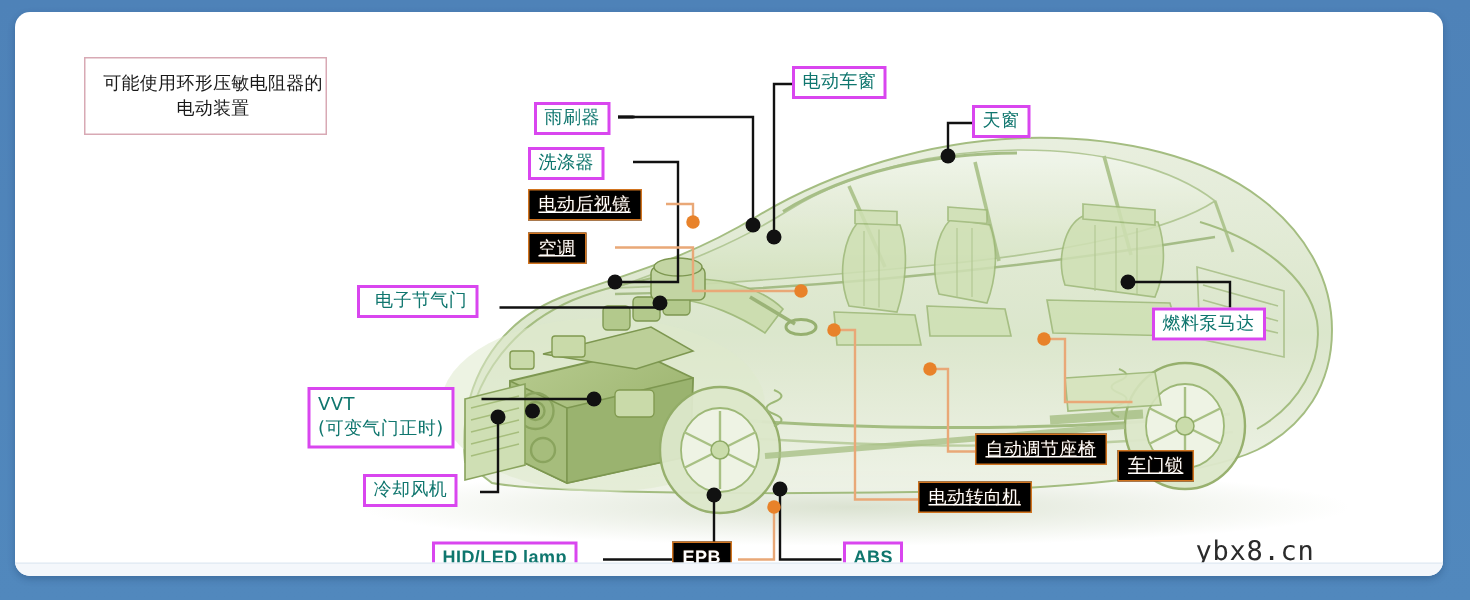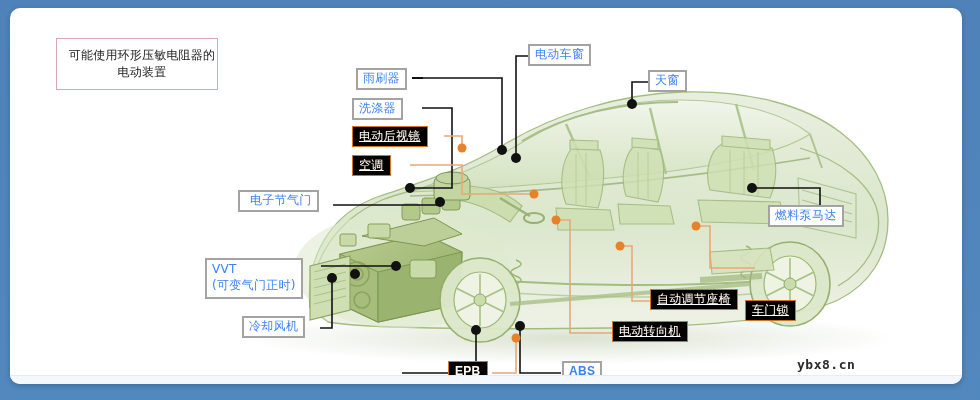--- a/index.html
+++ b/index.html
@@ -58,22 +58,22 @@
   
   .lbl {
     position: absolute;
     box-sizing: border-box;
     white-space: pre;
     line-height: 1.12;
     letter-spacing: .3px;
   }
   .lbl.black {
     background: #ffffff;
-    border: 2px solid #a3a3a3;
-    color: #3b82f6;
+    border: 2px solid #d946ef;
+    color: #0f766e;
     padding: 2px 5px 3px 5px;
     font-size: 12px;
   }
   .lbl.orange {
     background: #000000;
     border: 1px solid #d2741f;
     color: #ffffff;
     padding: 3px 6px 3px 6px;
     font-size: 12px;
     text-shadow: 0 0 1px rgba(120,60,10,.55);
@@ -100,22 +100,22 @@
     color: #1a1a1a;
     white-space: pre-line;
     letter-spacing: .2px;
     text-align: center;
   }
 
   #watermark {
     position: absolute;
     left: 787px; top: 349px;
     font-family: "DejaVu Sans Mono", monospace;
-    font-size: 13px;
-    font-weight: 700;
+    font-size: 18px;
+    font-weight: 400;
     color: #2b2b2b;
     letter-spacing: .5px;
   }
 </style>
 </head>
 <body>
 
 <div id="stage">
   <div id="frame">
     <div id="page">
@@ -364,20 +364,21 @@
       <div class="lbl orange" style="left:342px; top:147px;">空调</div>
 
       <div class="lbl black" style="left:518px; top:36px;">电动车窗</div>
       <div class="lbl black" style="left:638px; top:62px;">天窗</div>
 
       <div class="lbl black" style="left:228px; top:182px;padding-left:10px;">电子节气门</div>
       <div class="lbl black multiline" style="left:195px; top:228px;margin-top:22px;">VVT
 (可变气门正时)</div>
       <div class="lbl black" style="left:232px; top:308px;">冷却风机</div>
 
+      <div class="lbl black latin" style="left:278px; top:353px;">HID/LED lamp</div>
       <div class="lbl orange latin" style="left:438px; top:353px;">EPB</div>
       <div class="lbl black latin" style="left:552px; top:353px;">ABS</div>
 
       <div class="lbl black" style="left:758px; top:197px;">燃料泵马达</div>
       <div class="lbl orange" style="left:735px; top:248px;margin-top:44px;">车门锁</div>
       <div class="lbl orange" style="left:602px; top:313px;">电动转向机</div>
       <div class="lbl orange" style="left:640px; top:281px;">自动调节座椅</div>
 
       <div id="watermark">ybx8.cn</div>
 

